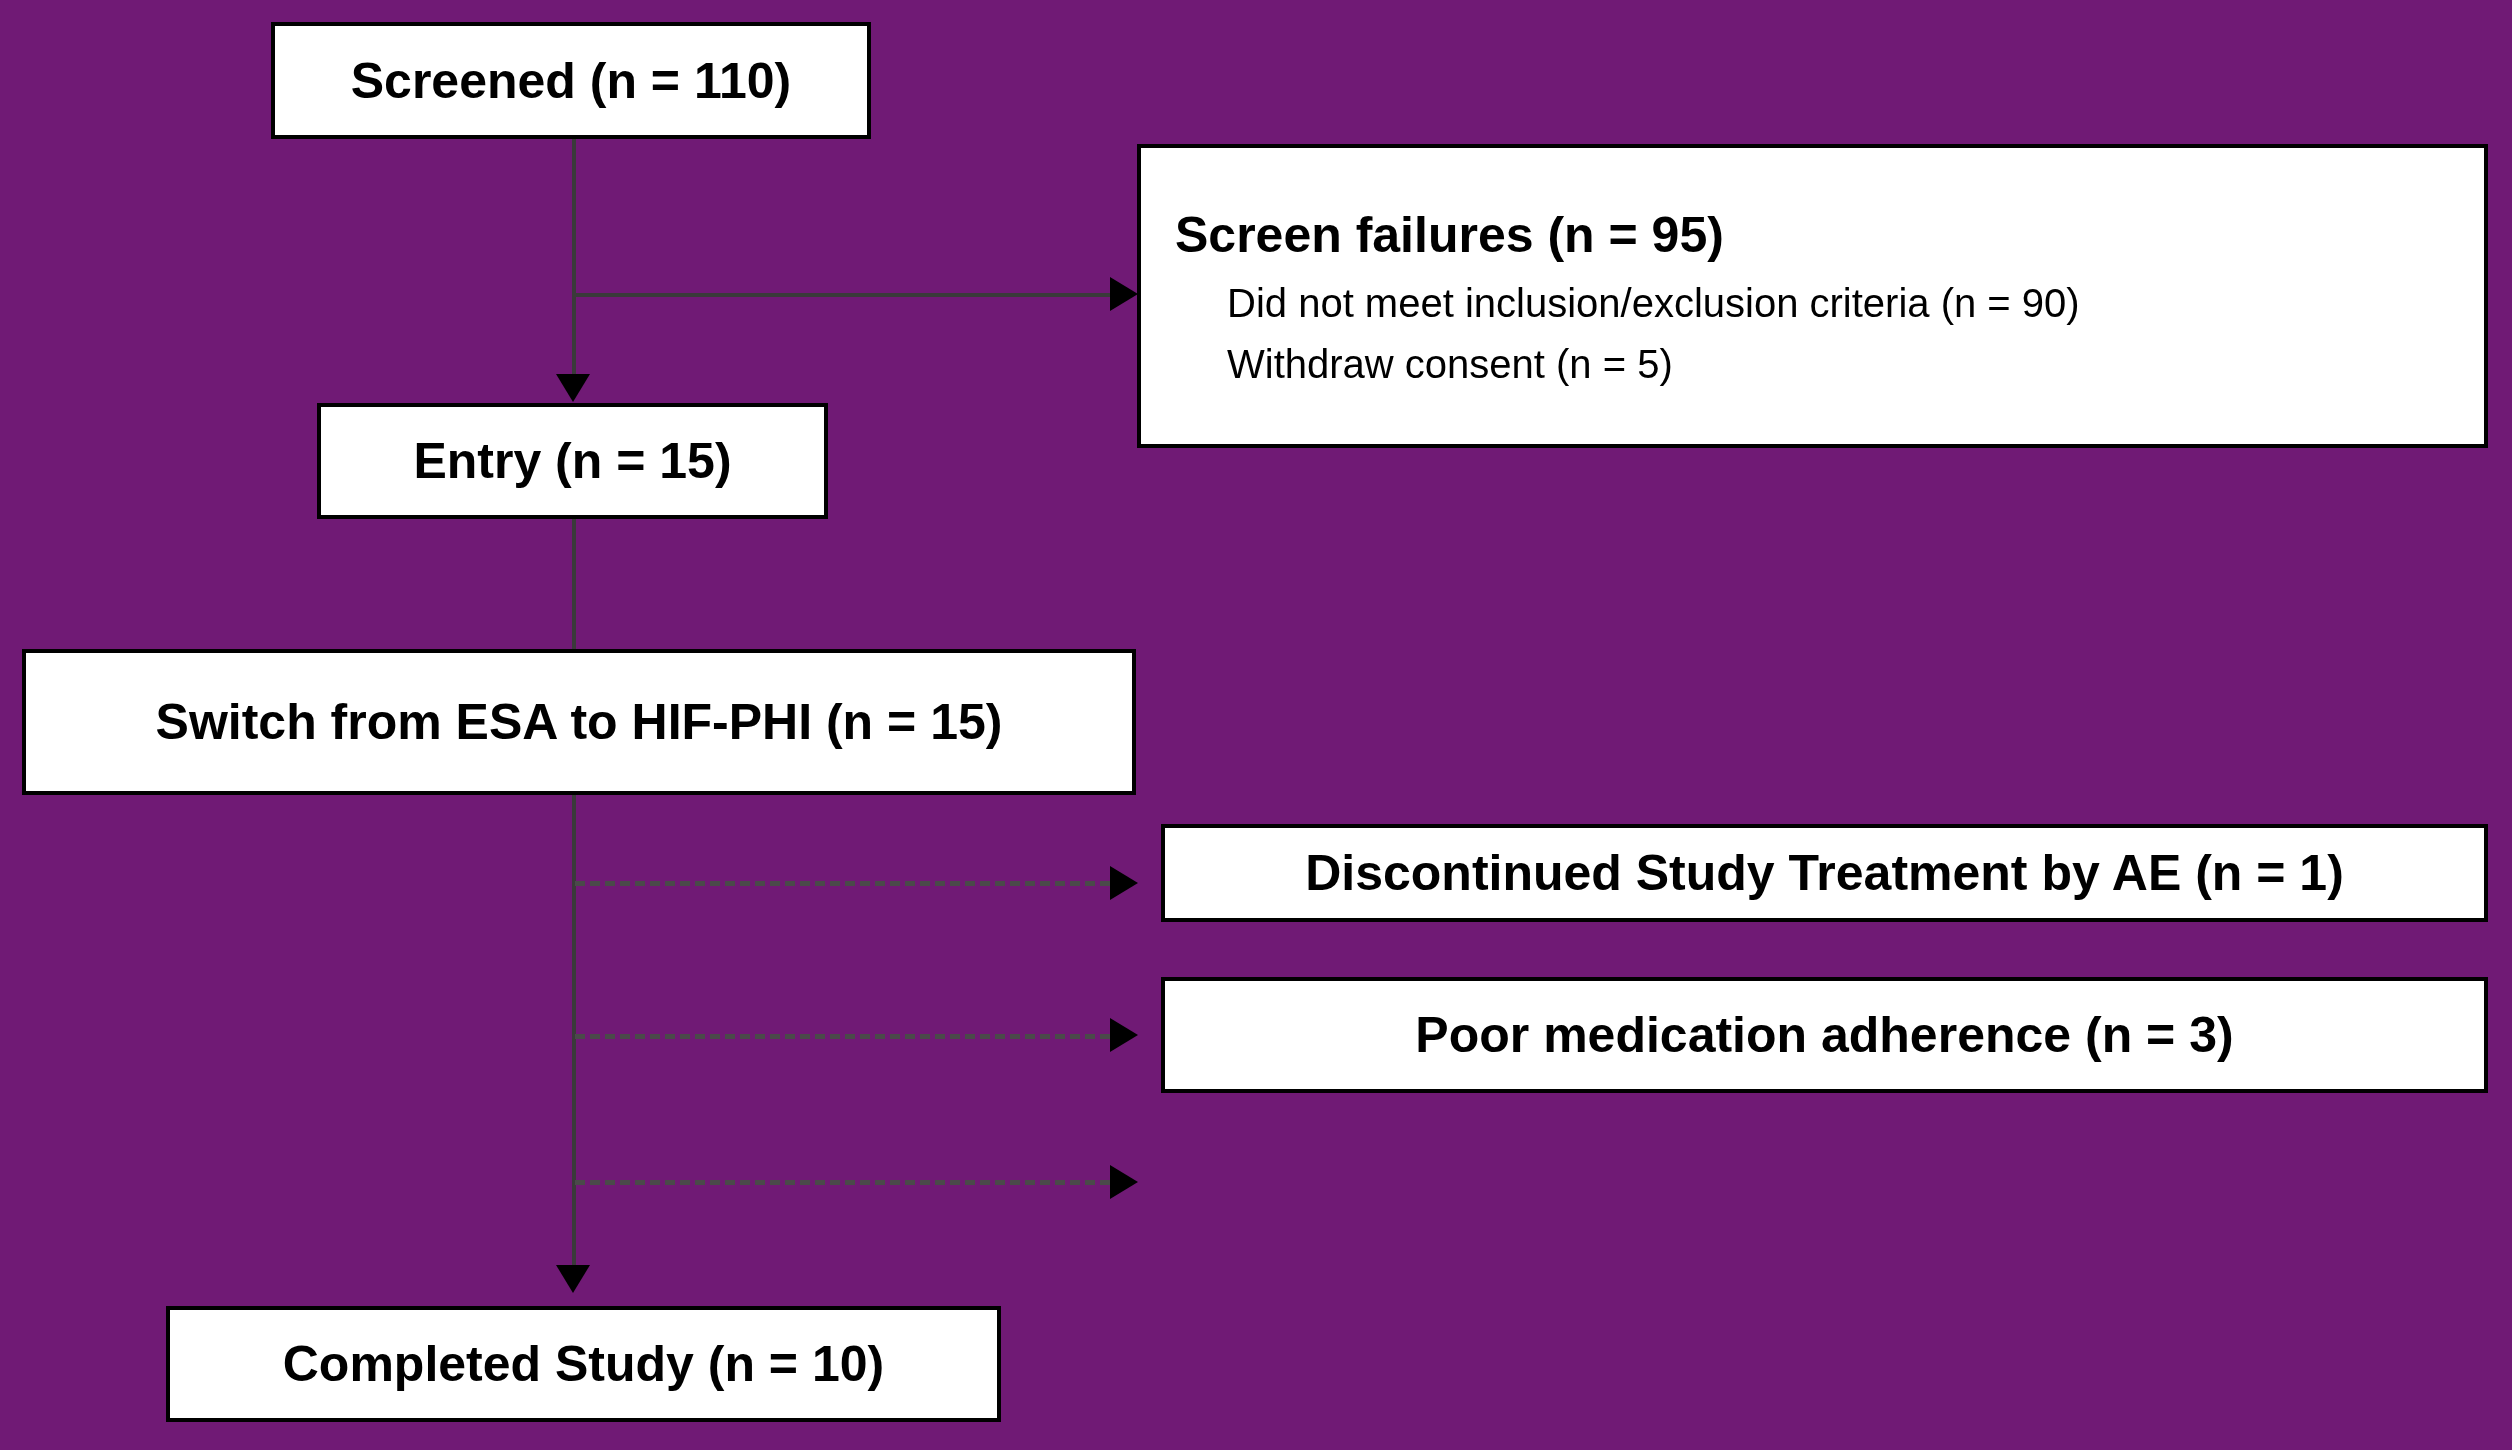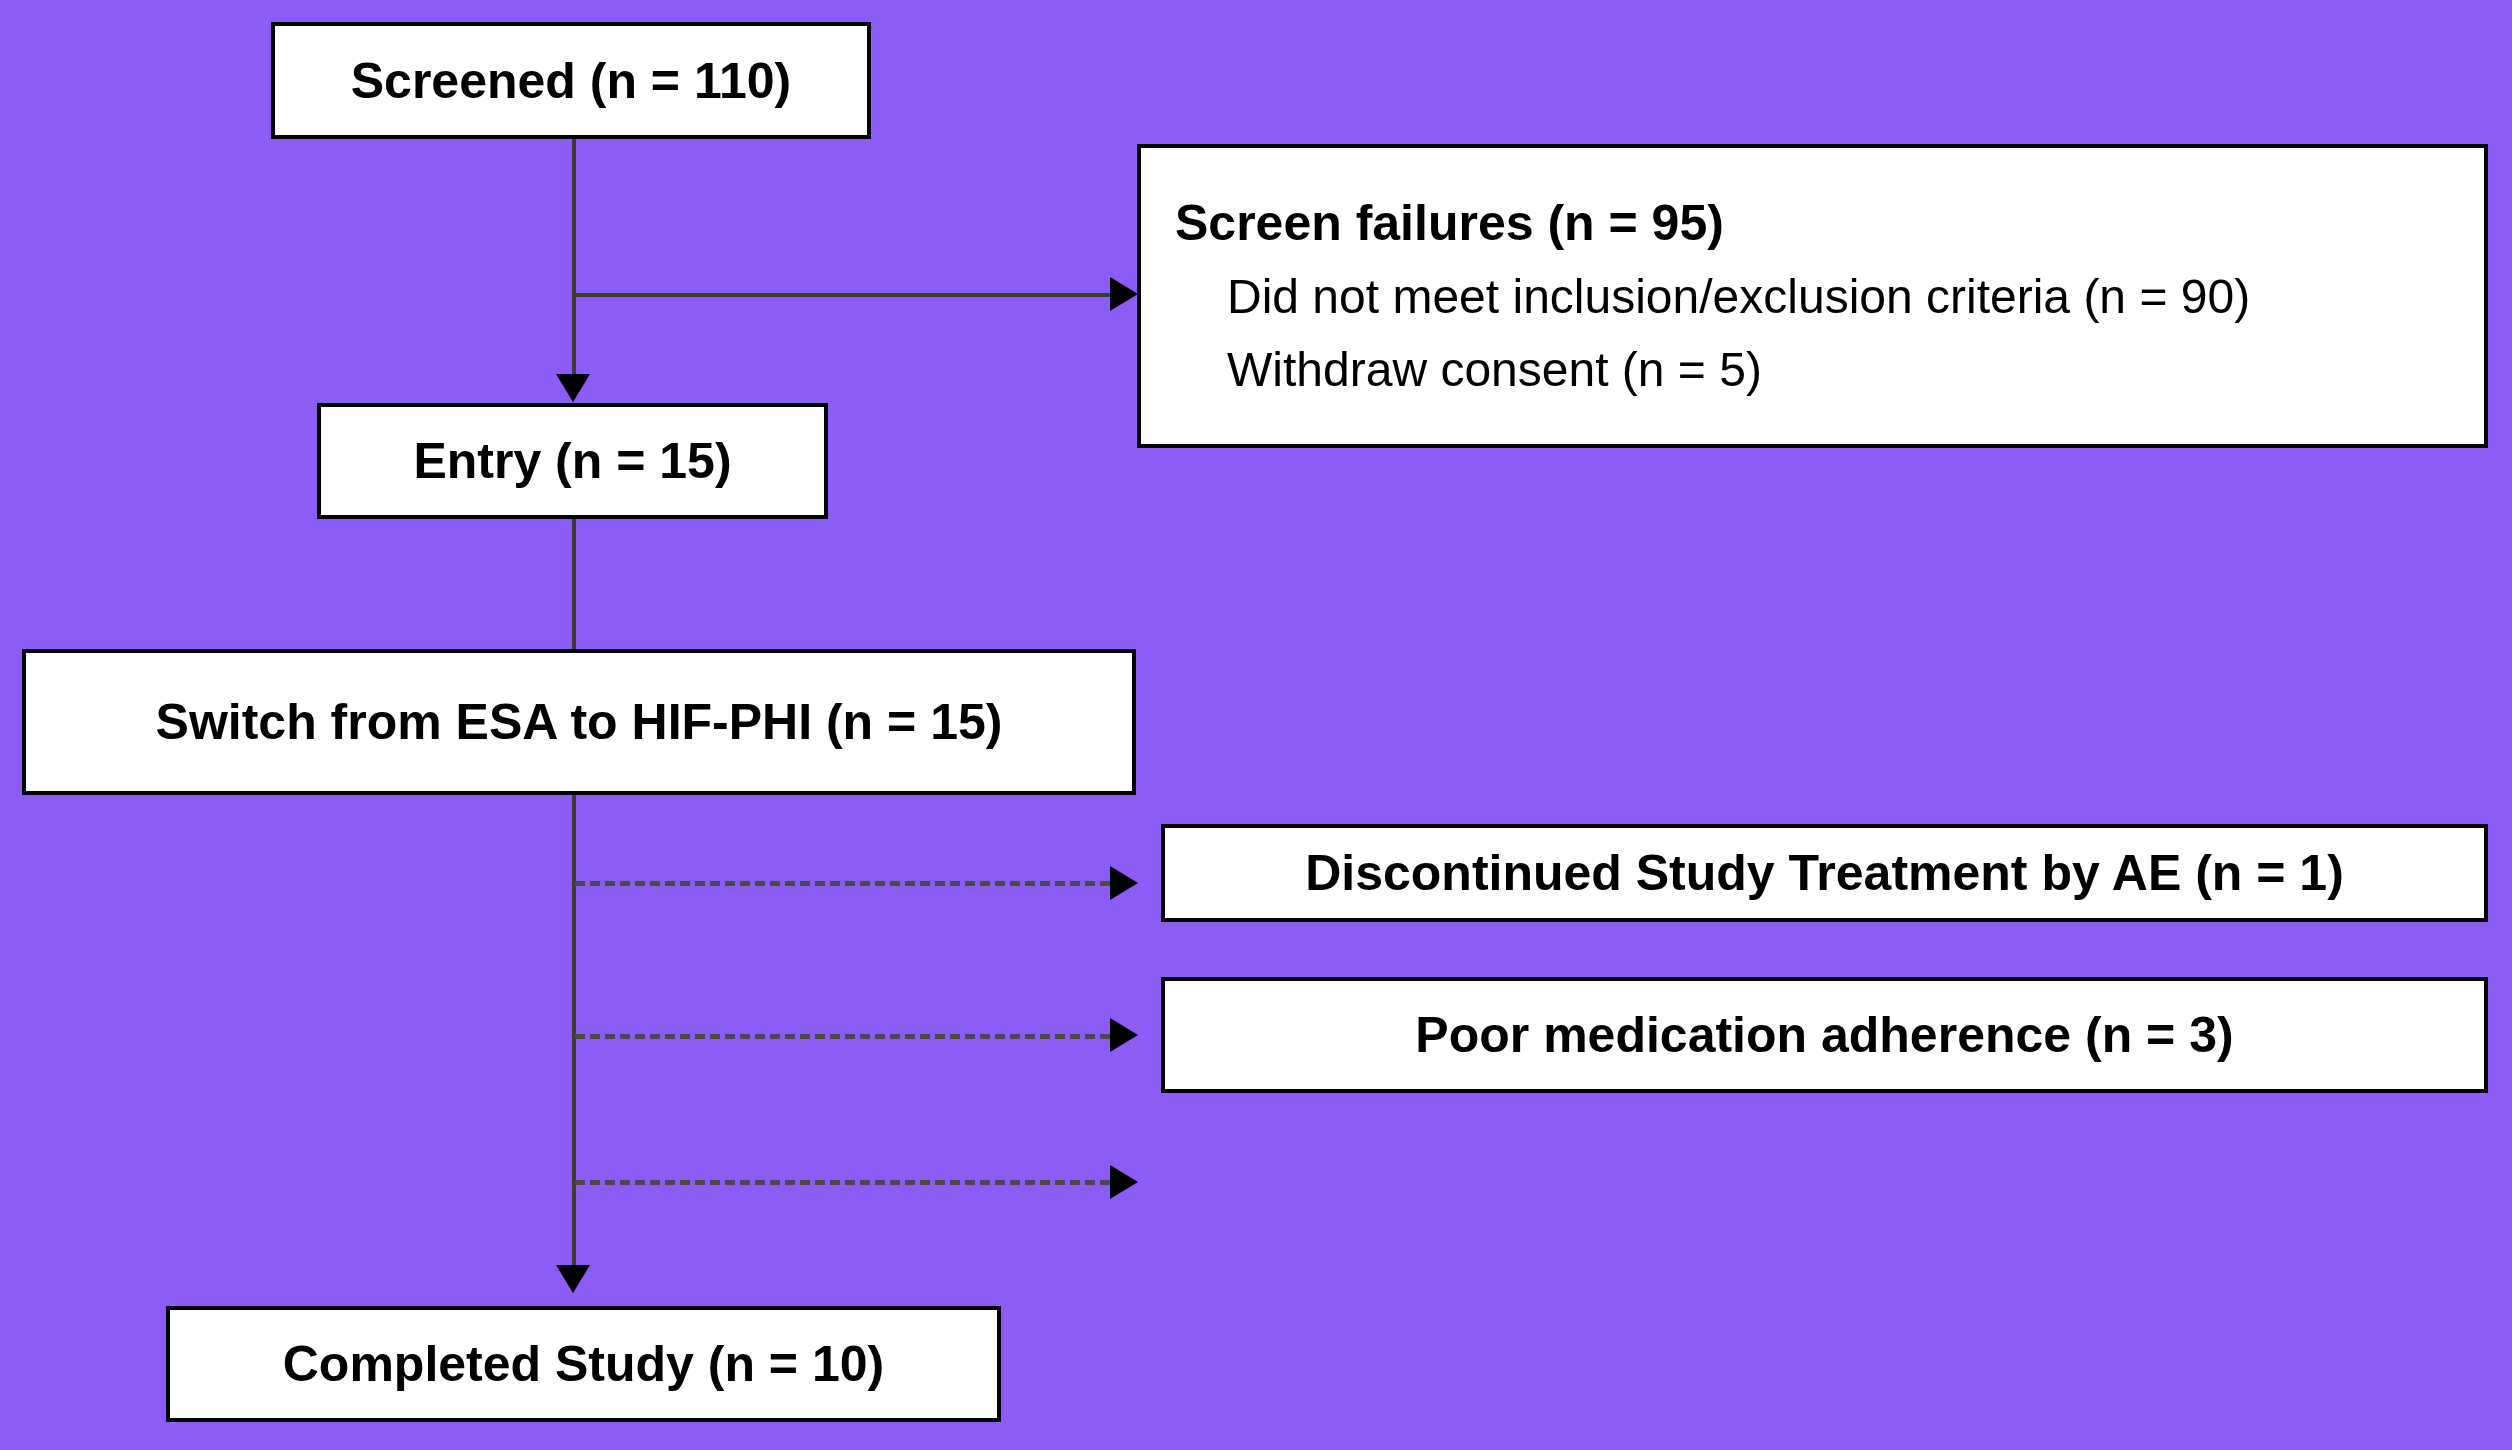--- a/index.html
+++ b/index.html
@@ -4,21 +4,21 @@
 <style>
   html, body {
     margin: 0;
     padding: 0;
     background: #ffffff;
   }
   #canvas {
     position: relative;
     width: 2512px;
     height: 1451px;
-    background: #8b5cf6;
+    background: #701a75;
     font-family: "Liberation Sans", sans-serif;
     overflow: hidden;
   }
   .node {
     position: absolute;
     box-sizing: border-box;
     background: #ffffff;
     border: 4.5px solid #000000;
     display: flex;
     align-items: center;
@@ -45,21 +45,21 @@
   }
   .sf-title {
     font-weight: bold;
     font-size: 50px;
     color: #000;
     line-height: 1.5;
     white-space: nowrap;
   }
   .sf-item {
     font-weight: normal;
-    font-size: 48px;
+    font-size: 40px;
     color: #000;
     line-height: 1.52;
     padding-left: 52px;
     white-space: nowrap;
   }
 
   
   .vline {
     position: absolute;
     width: 3.6px;

